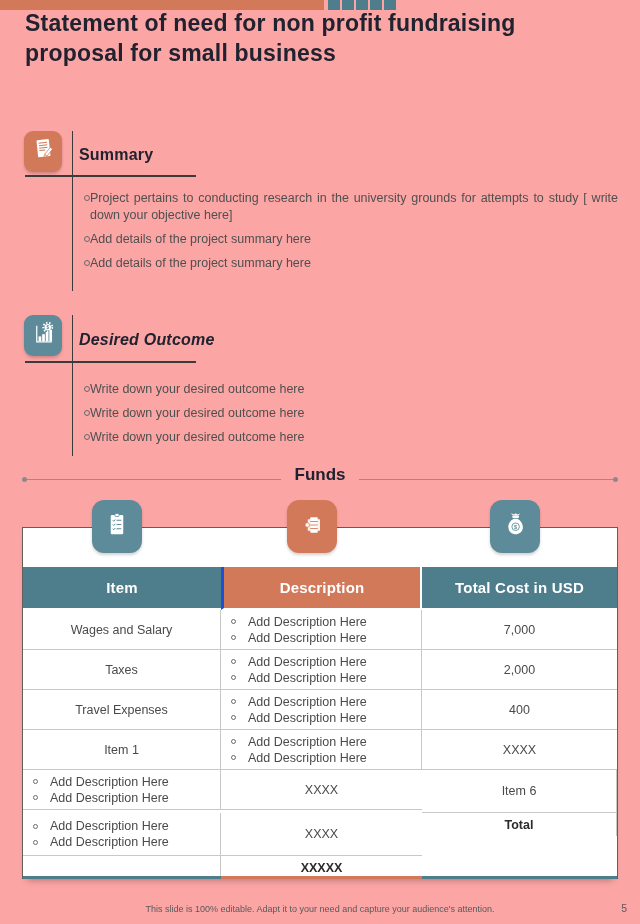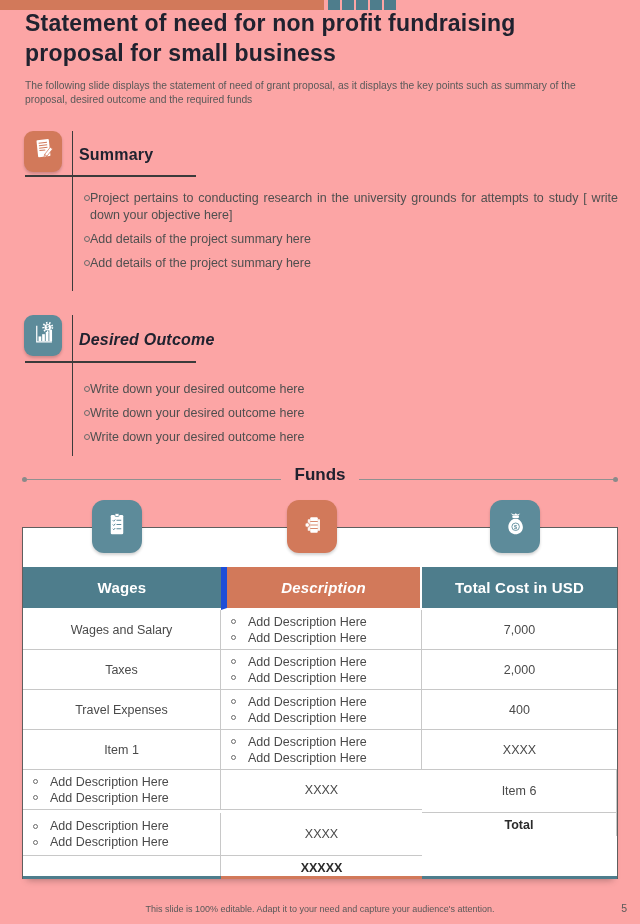--- a/index.html
+++ b/index.html
@@ -80,21 +80,21 @@
   .ftable {
     position:absolute; left:0; top:39px; width:594px;
     display:grid; grid-template-columns:198px 201px 195px;
   }
   .hcell {
     height:43px; display:flex; align-items:center; justify-content:center;
     color:#ffffff; font-size:15px; font-weight:bold; letter-spacing:.2px;
     border-bottom:2px solid #ffffff;
   }
   .hcell.teal { background:#4e7d8c; }
-  .hcell.orange { background:#d2795a; border-left:6px solid #1d4ed8; border-right:2px solid #fff;font-style:italic; }
+  .hcell.orange { background:#d2795a; border-left:3px solid #1d4ed8; border-right:2px solid #fff; }
   .tcell {
     display:flex; align-items:center; justify-content:center;
     font-size:12.5px; color:#4a4a4a; border-bottom:1px solid #c8c8c8;
     height:40px; text-align:center;
   }
   .tcell.tall { height:43px; }
   .tcell.c1, .tcell.c2 { border-right:1px solid #c8c8c8; }
   .tcell.desc { justify-content:flex-start; padding-left:10px; }
   .desc-list { list-style:none; }
   .desc-list li { display:flex; gap:12px; align-items:center; line-height:16px; }
@@ -124,21 +124,20 @@
     <div class="topbar-squares">
       <span class="sq"></span>
       <span class="sq"></span>
       <span class="sq"></span>
       <span class="sq"></span>
       <span class="sq"></span>
     </div>
   </div>
 
   <h1 class="page-title">Statement of need for non profit fundraising proposal for small business</h1>
-  <p class="page-subtitle">The following slide displays the statement of need of grant proposal, as it displays the key points such as summary of the proposal, desired outcome and the required funds</p>
 
   <div class="sec-icon orange" style="left:24px; top:131px;">
     <span>
       <svg width="27" height="29" viewBox="0 0 24 24">
         <g transform="rotate(-6 12 11)">
           <rect x="6.5" y="3.2" width="11" height="15.2" rx="0.8" fill="#ffffff"></rect>
           <g stroke="#d2795a" stroke-width="0.9">
             <line x1="8.2" y1="6" x2="15.6" y2="6"></line>
             <line x1="8.2" y1="8.2" x2="15.6" y2="8.2"></line>
             <line x1="8.2" y1="10.4" x2="15.6" y2="10.4"></line>
@@ -204,21 +203,21 @@
 
   <div class="fdot left"></div>
   <div class="fline left"></div>
   <div class="funds-heading">Funds</div>
   <div class="fline right"></div>
   <div class="fdot right"></div>
 
   <div class="funds-box">
     <div class="ftable">
 
-      <div class="hcell teal">Wages</div>
+      <div class="hcell teal">Item</div>
       <div class="hcell orange">Description</div>
       <div class="hcell teal">Total Cost in USD</div>
 
       <div class="tcell c1">Wages and Salary</div>
       <div class="tcell c2 desc">
         <ul class="desc-list">
           <li>
               <span class="odot"></span>
               <span>Add Description Here</span>
             </li>

